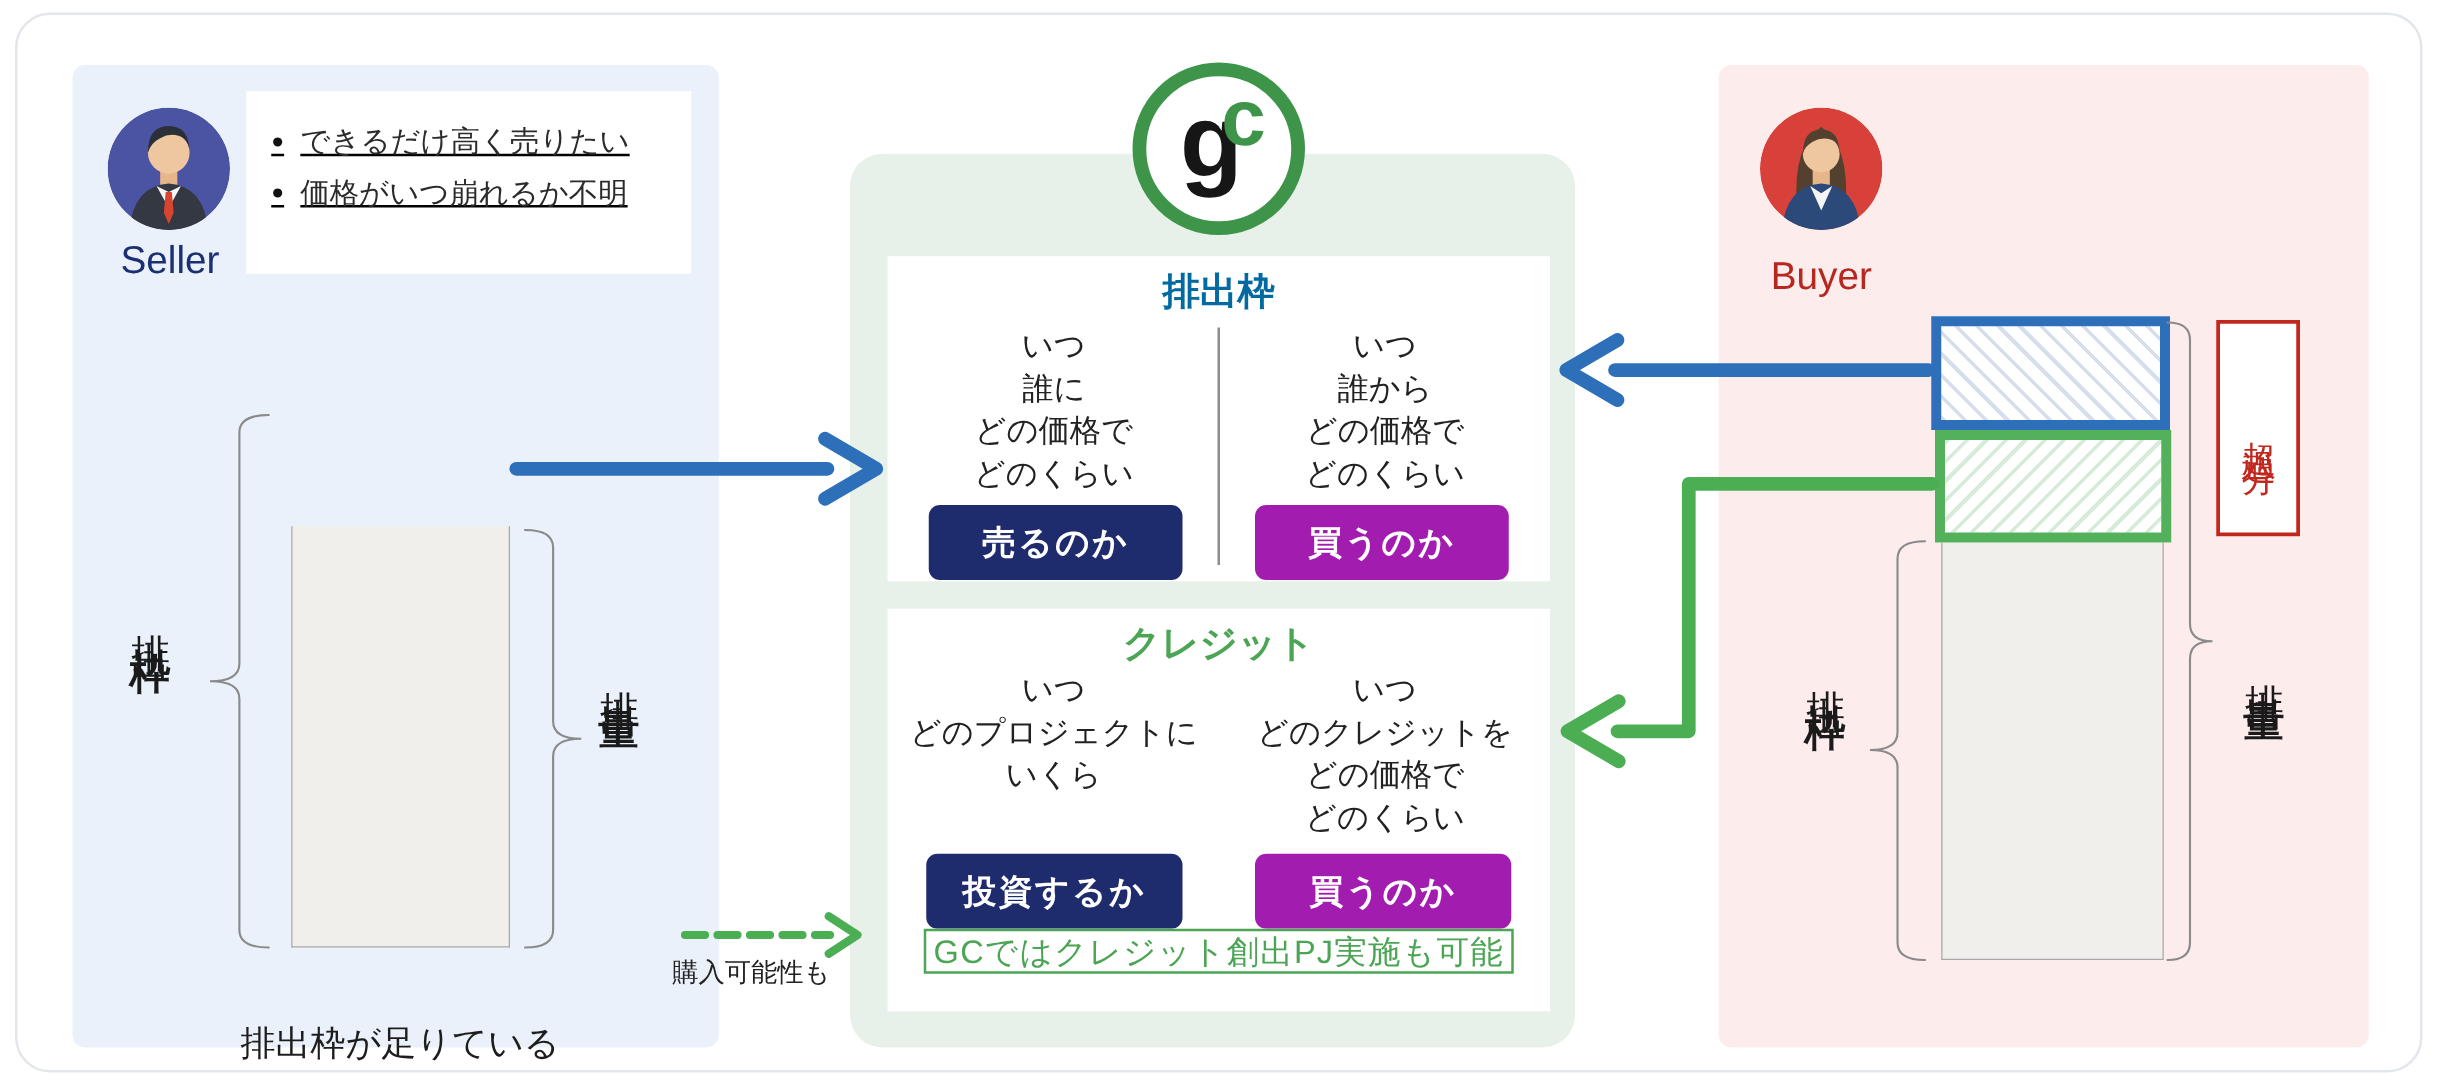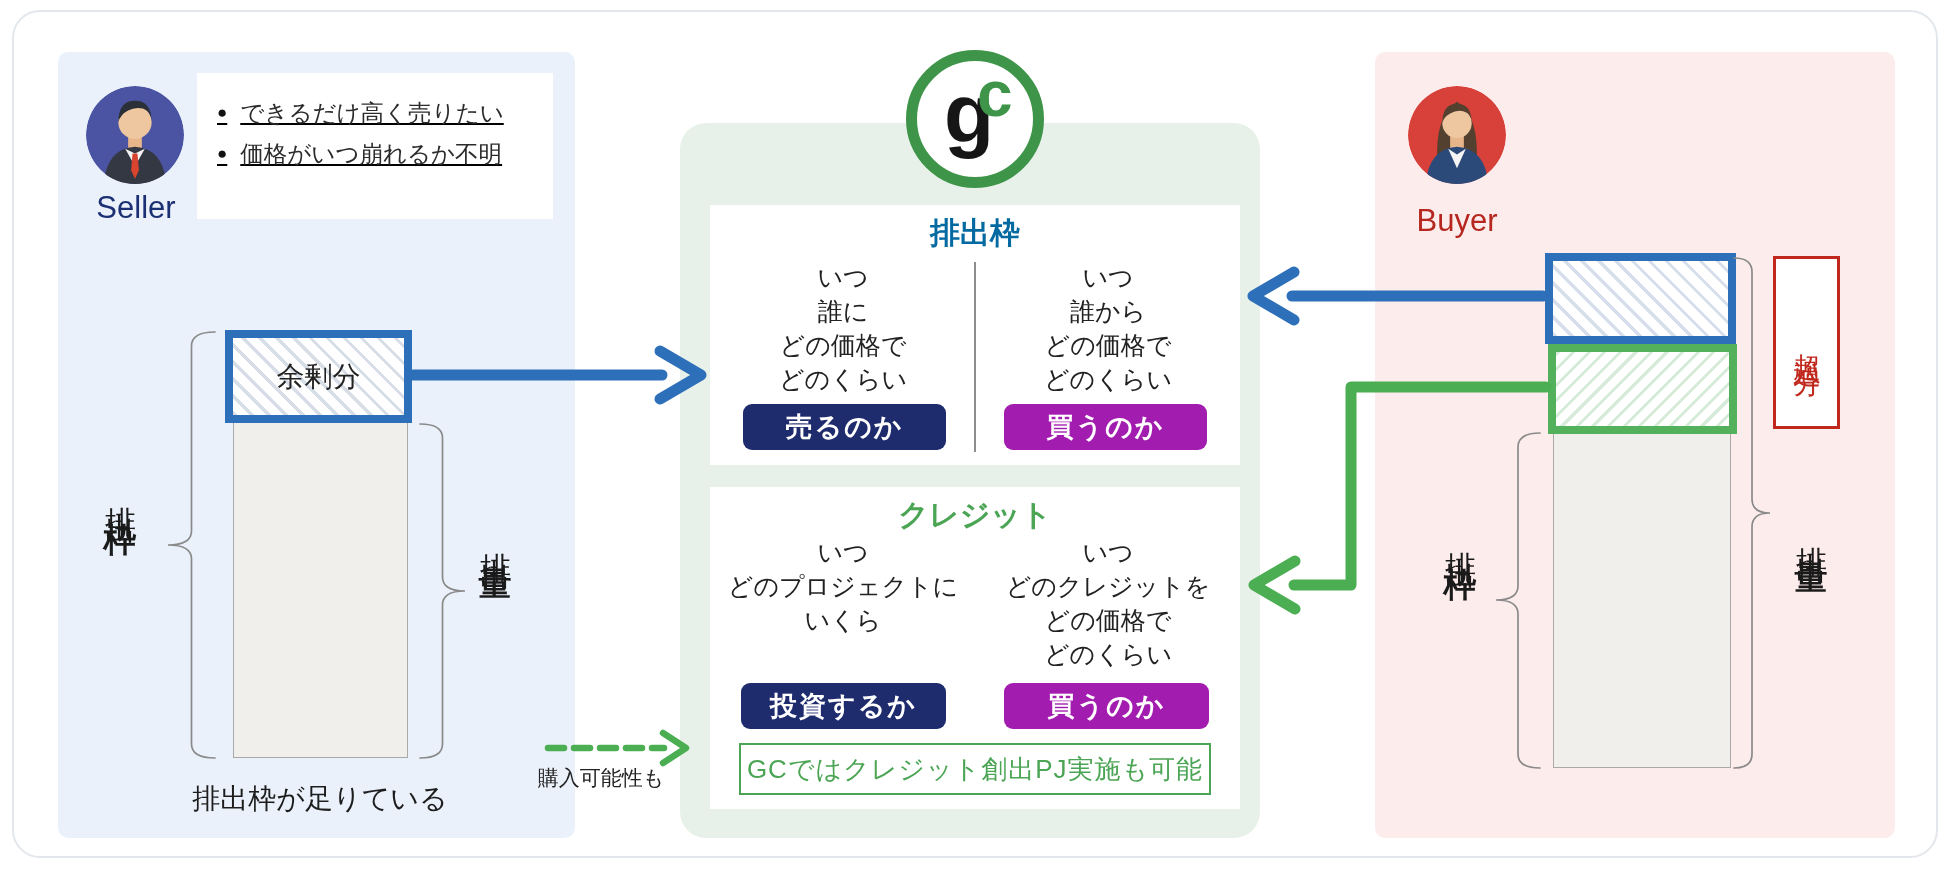--- a/index.html
+++ b/index.html
@@ -25,44 +25,44 @@
   .hatch-box{position:absolute;box-sizing:border-box;display:flex;align-items:center;justify-content:center;}
   .hatch-gray{border:8px solid #2e6fba;background:#fff
     repeating-linear-gradient(45deg,rgba(125,145,175,.30) 0 3px,transparent 3px 12px);}
   .hatch-blue{border:8px solid #2e6fba;background:#fff
     repeating-linear-gradient(45deg,rgba(110,140,185,.28) 0 3px,transparent 3px 12px);}
   .hatch-green{border:8px solid #53b15b;background:#fff
     repeating-linear-gradient(135deg,rgba(95,175,105,.25) 0 3px,transparent 3px 11px);}
   .surplus-label{font-size:28px;color:#222;}
 
   .graybar{position:absolute;background:#f0efec;border:1px solid #a9a9a9;border-top:none;box-sizing:border-box;}
-  .bar-caption{position:absolute;width:380px;text-align:center;font-size:28px;color:#1d1d1d;}
+  .bar-caption{position:absolute;width:380px;text-align:center;font-size:28px;color:#1d1d1d;margin-top:36px;}
 
   .vtext{position:absolute;writing-mode:vertical-rl;text-orientation:upright;font-size:31px;color:#1a1a1a;letter-spacing:7px;line-height:1;}
   .vtext b{font-weight:700;font-size:33px;}
 
   .excess-box{position:absolute;left:1773px;top:256px;width:67px;height:173px;border:3px solid #c0281e;background:#fff;box-sizing:border-box;display:flex;align-items:center;justify-content:center;}
   .excess-box .vred{writing-mode:vertical-rl;text-orientation:upright;color:#c0281e;font-size:28px;letter-spacing:8px;line-height:1;}
 
   .gc-logo{position:absolute;left:906px;top:50px;width:138px;height:138px;box-sizing:border-box;background:#fff;border:11px solid #3e9549;border-radius:50%;}
   .gc-logo .g{position:absolute;left:27px;top:6px;font-size:82px;color:#161616;font-weight:600;}
   .gc-logo .c{position:absolute;left:60px;top:-4px;font-size:64px;color:#3e9549;font-weight:600;}
 
   .sec-title{position:absolute;left:710px;width:530px;text-align:center;font-weight:700;font-size:30px;}
   .title-allowance{top:213px;color:#0369a1;}
   .title-credit{top:495px;color:#4ba554;}
   .divider{position:absolute;left:974px;top:262px;width:2px;height:190px;background:#8d8d8d;}
 
   .col{position:absolute;width:250px;text-align:center;font-size:25px;line-height:34px;color:#222;}
 
-  .btn{position:absolute;height:46px;border-radius:9px;color:#fff;font-weight:700;font-size:27px;display:flex;align-items:center;justify-content:center;letter-spacing:2px;}
+  .btn{position:absolute;height:60px;border-radius:9px;color:#fff;font-weight:700;font-size:27px;display:flex;align-items:center;justify-content:center;letter-spacing:2px;}
   .btn-navy{background:#1e2b6d;}
   .btn-red{background:#a21caf;}
 
-  .note{position:absolute;left:739px;top:743px;width:472px;height:52px;border:2px solid #4ba554;background:#fff;box-sizing:border-box;display:flex;align-items:center;justify-content:center;font-size:26px;color:#4ba554;letter-spacing:1px;text-align:right;}
+  .note{position:absolute;left:739px;top:743px;width:472px;height:36px;border:2px solid #4ba554;background:#fff;box-sizing:border-box;display:flex;align-items:center;justify-content:center;font-size:26px;color:#4ba554;letter-spacing:1px;text-align:right;}
   .purchase-label{position:absolute;left:512px;top:764px;width:178px;text-align:center;font-size:21px;color:#222;}
 
   .overlay{position:absolute;left:0;top:0;pointer-events:none;}
 </style>
 </head>
 <body>
 
 <div id="stage">
   <div class="frame"></div>
 
@@ -82,23 +82,20 @@
   <div class="actor-name seller-name">Seller</div>
 
   <div class="whitebox infobox" style="left:197px;top:73px;width:356px;height:146px;">
     <ul>
       <li><span class="dot">●</span><span>できるだけ高く売りたい</span></li>
       <li><span class="dot">●</span><span>価格がいつ崩れるか不明</span></li>
     </ul>
   </div>
 
   <div class="graybar" style="left:233px;top:421px;width:175px;height:337px;"></div>
-  <div class="hatch-box hatch-gray" style="left:225px;top:330px;width:187px;height:93px;">
-    <span class="surplus-label">余剰分</span>
-  </div>
 
   <div class="vtext" style="left:104px;top:482px;"><span>排出</span><b>枠</b></div>
   <div class="vtext" style="left:479px;top:528px;"><span>排出</span><b>量</b></div>
 
   <div class="bar-caption" style="left:130px;top:780px;">排出枠が足りている</div>
 
   <div class="panel panel-center"></div>
 
   <div class="gc-logo">
     <span class="g">g</span>

